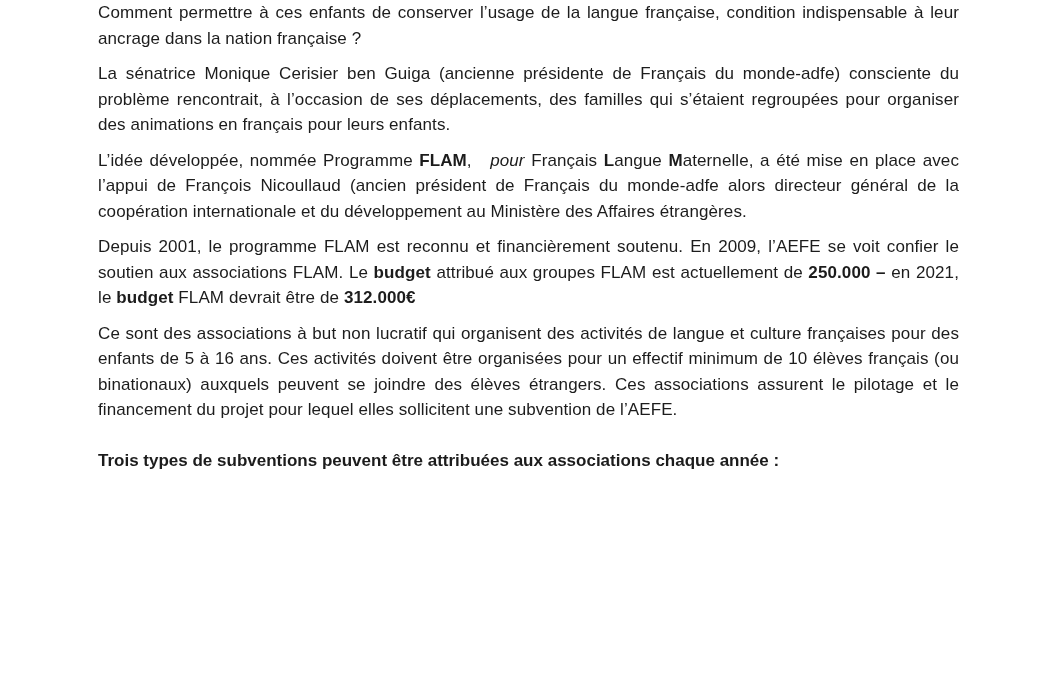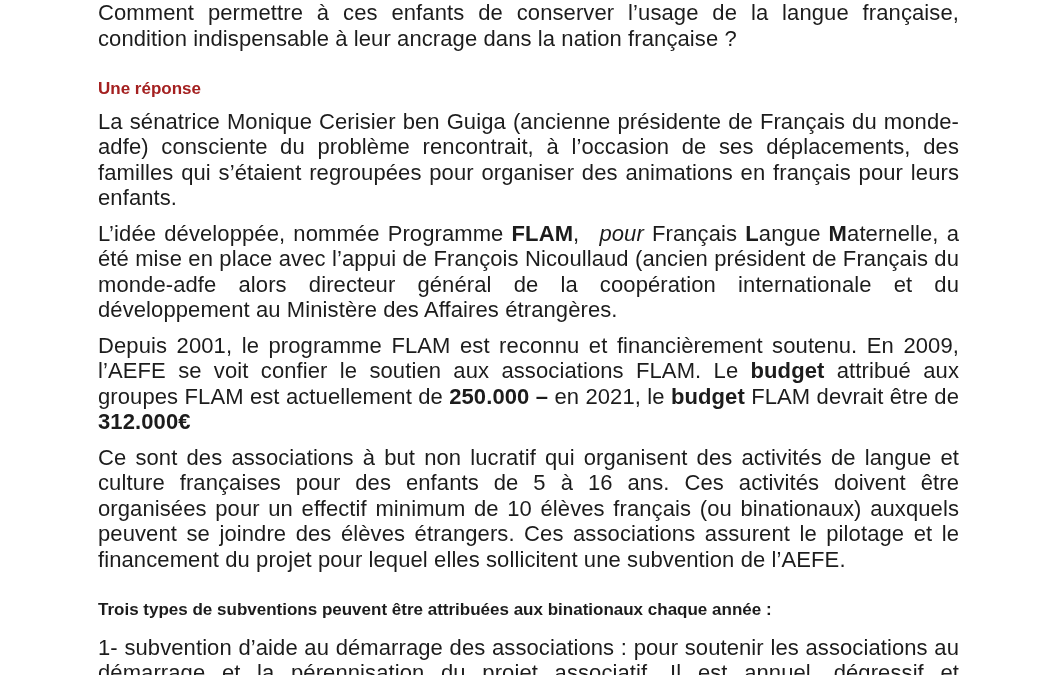--- a/index.html
+++ b/index.html
@@ -16,21 +16,21 @@
     font-family: "Liberation Sans", sans-serif;
   }
   .content {
     position: absolute;
     left: 98px;
     top: 0;
     width: 861px;
   }
   .para {
     margin: 0 0 10px 0;
-    font-size: 22px;
+    font-size: 17px;
     line-height: 25.5px;
     color: var(--body-color, #1c1c1c);
     text-align: justify;
     letter-spacing: 0.1px;
   }
   .heading-red {
     margin: 25px 0 7px 0;
     font-size: 17px;
     line-height: 25.5px;
     color: var(--accent-red, #a42020);
@@ -47,29 +47,27 @@
   .seg-i { font-style: italic; margin-left: 12px; }
 </style>
 </head>
 <body>
 
 <div class="page">
   <div class="content">
 
     <p class="para"><span>Comment permettre à ces enfants de conserver l’usage de la langue française, condition indispensable à leur ancrage dans la nation française ?</span></p>
 
-    <p class="heading-red"><span class="seg-b">Une réponse</span></p>
 
     <p class="para"><span>La sénatrice Monique Cerisier ben Guiga (ancienne présidente de Français du monde-adfe) consciente du problème rencontrait, à l’occasion de ses déplacements, des familles qui s’étaient regroupées pour organiser des animations en français pour leurs enfants.</span></p>
 
     <p class="para"><span>L’idée développée, nommée Programme </span><span class="seg-b">FLAM</span><span>, </span><span class="seg-i">pour</span><span> Français </span><span class="seg-b">L</span><span>angue </span><span class="seg-b">M</span><span>aternelle, a été mise en place avec l’appui de François Nicoullaud (ancien président de Français du monde-adfe alors directeur général de la coopération internationale et du développement au Ministère des Affaires étrangères.</span></p>
 
     <p class="para"><span>Depuis 2001, le programme FLAM est reconnu et financièrement soutenu. En 2009, l’AEFE se voit confier le soutien aux associations FLAM. Le </span><span class="seg-b">budget</span><span> attribué aux groupes FLAM est actuellement de </span><span class="seg-b">250.000 –</span><span> en 2021, le </span><span class="seg-b">budget</span><span> FLAM devrait être de </span><span class="seg-b">312.000€</span></p>
 
 
     <p class="para"><span>Ce sont des associations à but non lucratif qui organisent des activités de langue et culture françaises pour des enfants de 5 à 16 ans. Ces activités doivent être organisées pour un effectif minimum de 10 élèves français (ou binationaux) auxquels peuvent se joindre des élèves étrangers. Ces associations assurent le pilotage et le financement du projet pour lequel elles sollicitent une subvention de l’AEFE.</span></p>
 
-    <p class="heading-black"><span class="seg-b">Trois types de subventions peuvent être attribuées aux binationaux chaque année :</span></p>
+    <p class="heading-black"><span class="seg-b">Trois types de subventions peuvent être attribuées aux associations chaque année :</span></p>
 
-    <p class="para"><span>1- subvention d’aide au démarrage des associations : pour soutenir les associations au démarrage et la pérennisation du projet associatif. Il est annuel, dégressif et renouvelable pendant cinq années.</span></p>
 
   </div>
 </div>
 
 </body></html>

